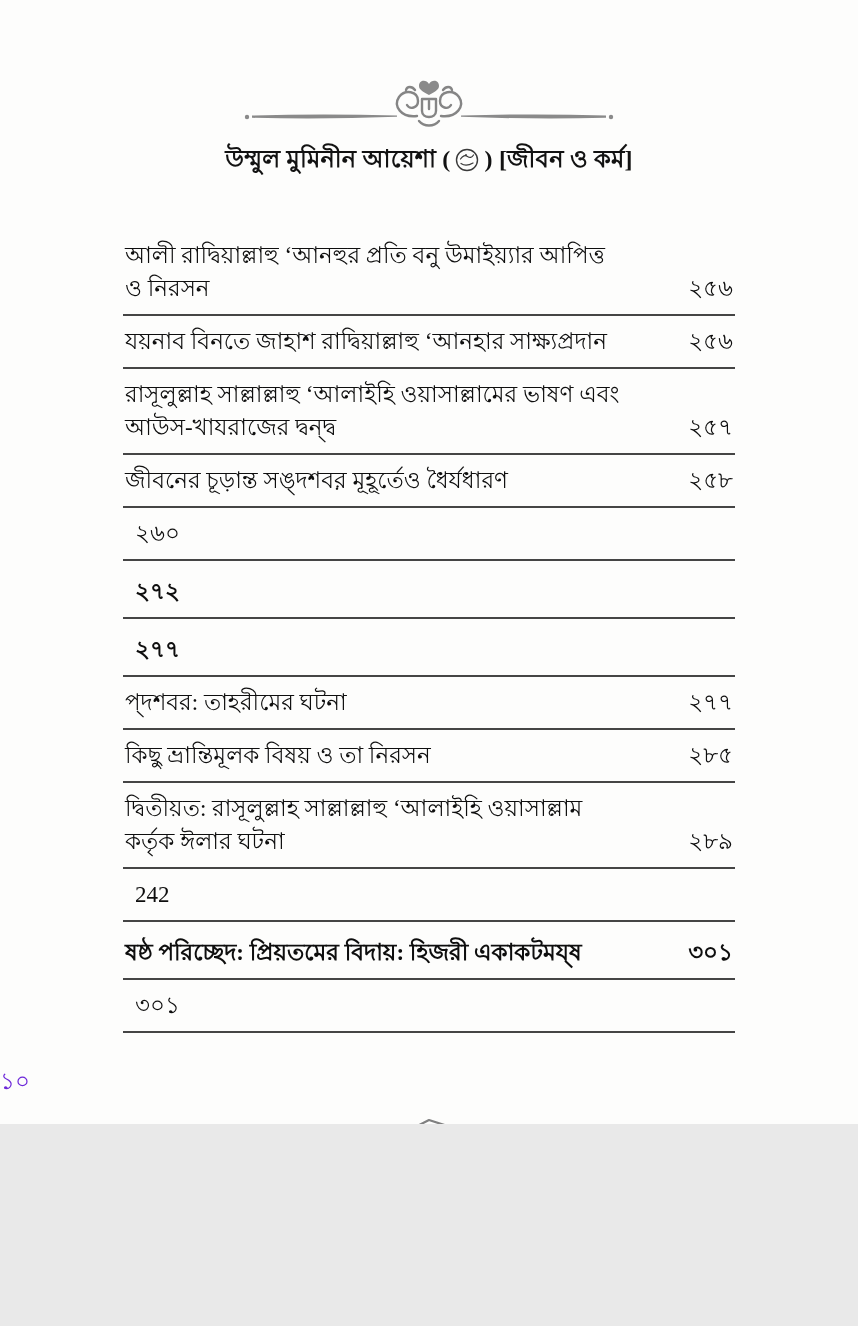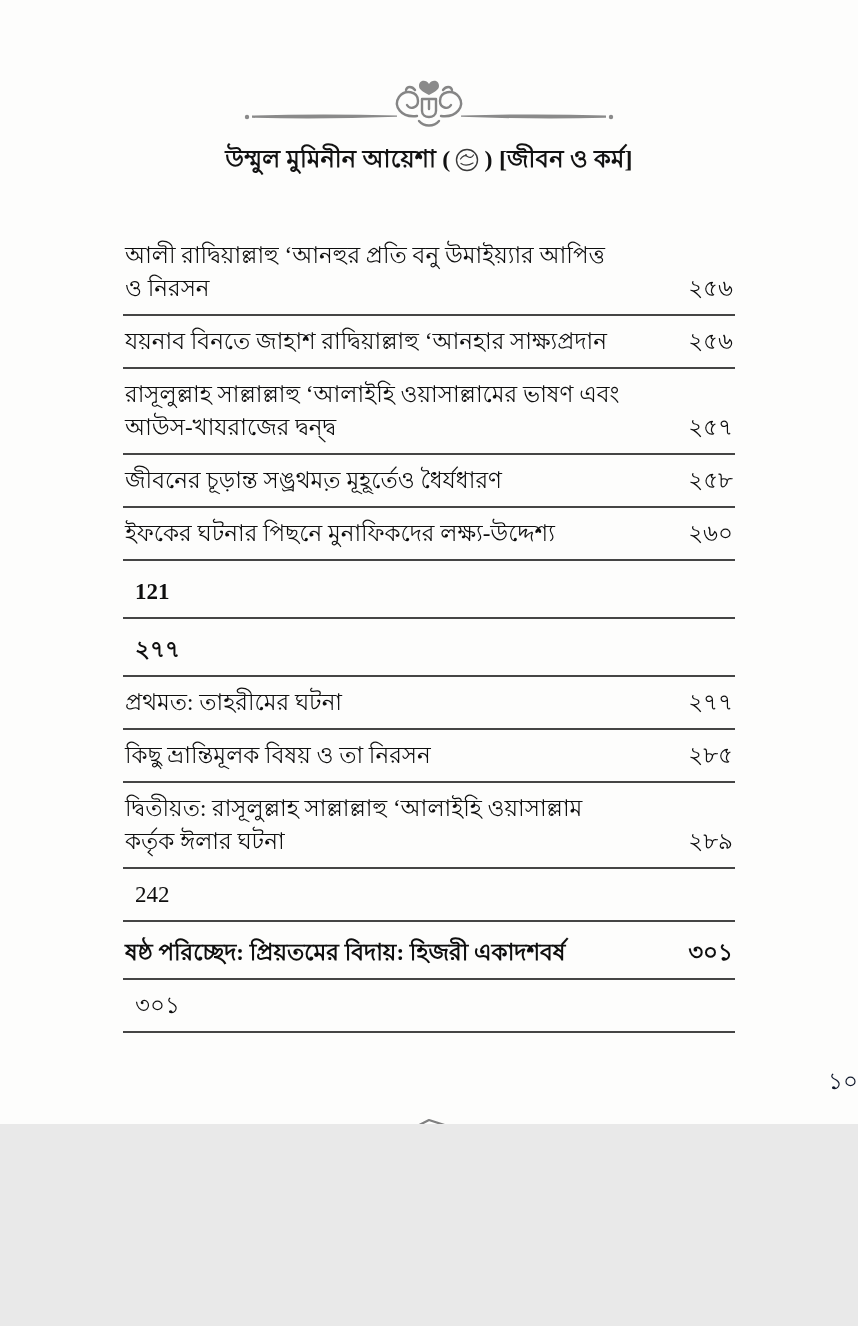--- a/index.html
+++ b/index.html
@@ -35,24 +35,24 @@
     padding:9px 2px 9px 2px;
     font-size:23px;
     line-height:33px;
     color:#0e0e0e;
   }
   .toc-row .title { max-width:502px; }
   .toc-row .pg { white-space:nowrap; padding-left:10px; }
   .toc-row.section { font-weight:700; padding-top:14px; }
   
   .page-number {
-    text-align:right;
+    text-align:left;
     margin-top:30px;
     font-size:23px;
-    color:#0f172a;
+    color:#6d28d9;
   }
   .footer-ornament { display:block; margin:4px auto 0 auto; }
   .orn { stroke:#858585; fill:none; stroke-width:2.4; stroke-linecap:round; stroke-linejoin:round; }
   .orn-fill { fill:#8a8a8a; stroke:none; }
   .orn-leaf { fill:#fdfdfc; stroke:#808080; stroke-width:2.2; stroke-linejoin:round; }
 </style>
 </head>
 <body>
 
 <div class="page">
@@ -103,50 +103,49 @@
     </div>
     <div class="toc-row">
       <span class="title">যয়নাব বিনতে জাহাশ রাদ্বিয়াল্লাহু ‘আনহার সাক্ষ্যপ্রদান</span>
       <span class="pg">২৫৬</span>
     </div>
     <div class="toc-row">
       <span class="title">রাসূলুল্লাহ সাল্লাল্লাহু ‘আলাইহি ওয়াসাল্লামের ভাষণ এবং আউস-খাযরাজের দ্বন্দ্ব</span>
       <span class="pg">২৫৭</span>
     </div>
     <div class="toc-row">
-      <span class="title">জীবনের চূড়ান্ত সঙ্রথমত় মূহূর্তেও ধৈর্যধারণ</span>
+      <span class="title">জীবনের চূড়ান্ত সঙ্দশবর় মূহূর্তেও ধৈর্যধারণ</span>
       <span class="pg">২৫৮</span>
     </div>
     <div class="toc-row">
-      <span class="title">ইফকের ঘটনার পিছনে মুনাফিকদের লক্ষ্য-উদ্দেশ্য</span>
       <span class="pg">২৬০</span>
     </div>
     <div class="toc-row section">
-      <span class="pg">121</span>
+      <span class="pg">২৭২</span>
     </div>
     <div class="toc-row section">
       <span class="pg">২৭৭</span>
     </div>
     <div class="toc-row">
-      <span class="title">প্রথমত: তাহরীমের ঘটনা</span>
+      <span class="title">প্দশবর: তাহরীমের ঘটনা</span>
       <span class="pg">২৭৭</span>
     </div>
     <div class="toc-row">
       <span class="title">কিছু ভ্রান্তিমূলক বিষয় ও তা নিরসন</span>
       <span class="pg">২৮৫</span>
     </div>
     <div class="toc-row">
       <span class="title">দ্বিতীয়ত: রাসূলুল্লাহ সাল্লাল্লাহু ‘আলাইহি ওয়াসাল্লাম কর্তৃক ঈলার ঘটনা</span>
       <span class="pg">২৮৯</span>
     </div>
     <div class="toc-row">
       <span class="pg">242</span>
     </div>
     <div class="toc-row section">
-      <span class="title">ষষ্ঠ পরিচ্ছেদ: প্রিয়তমের বিদায়: হিজরী একাদশবর্ষ</span>
+      <span class="title">ষষ্ঠ পরিচ্ছেদ: প্রিয়তমের বিদায়: হিজরী একাকটময্ষ</span>
       <span class="pg">৩০১</span>
     </div>
     <div class="toc-row">
       <span class="pg">৩০১</span>
     </div>
 
   </div>
 
   <div class="page-number">১০</div>
 

